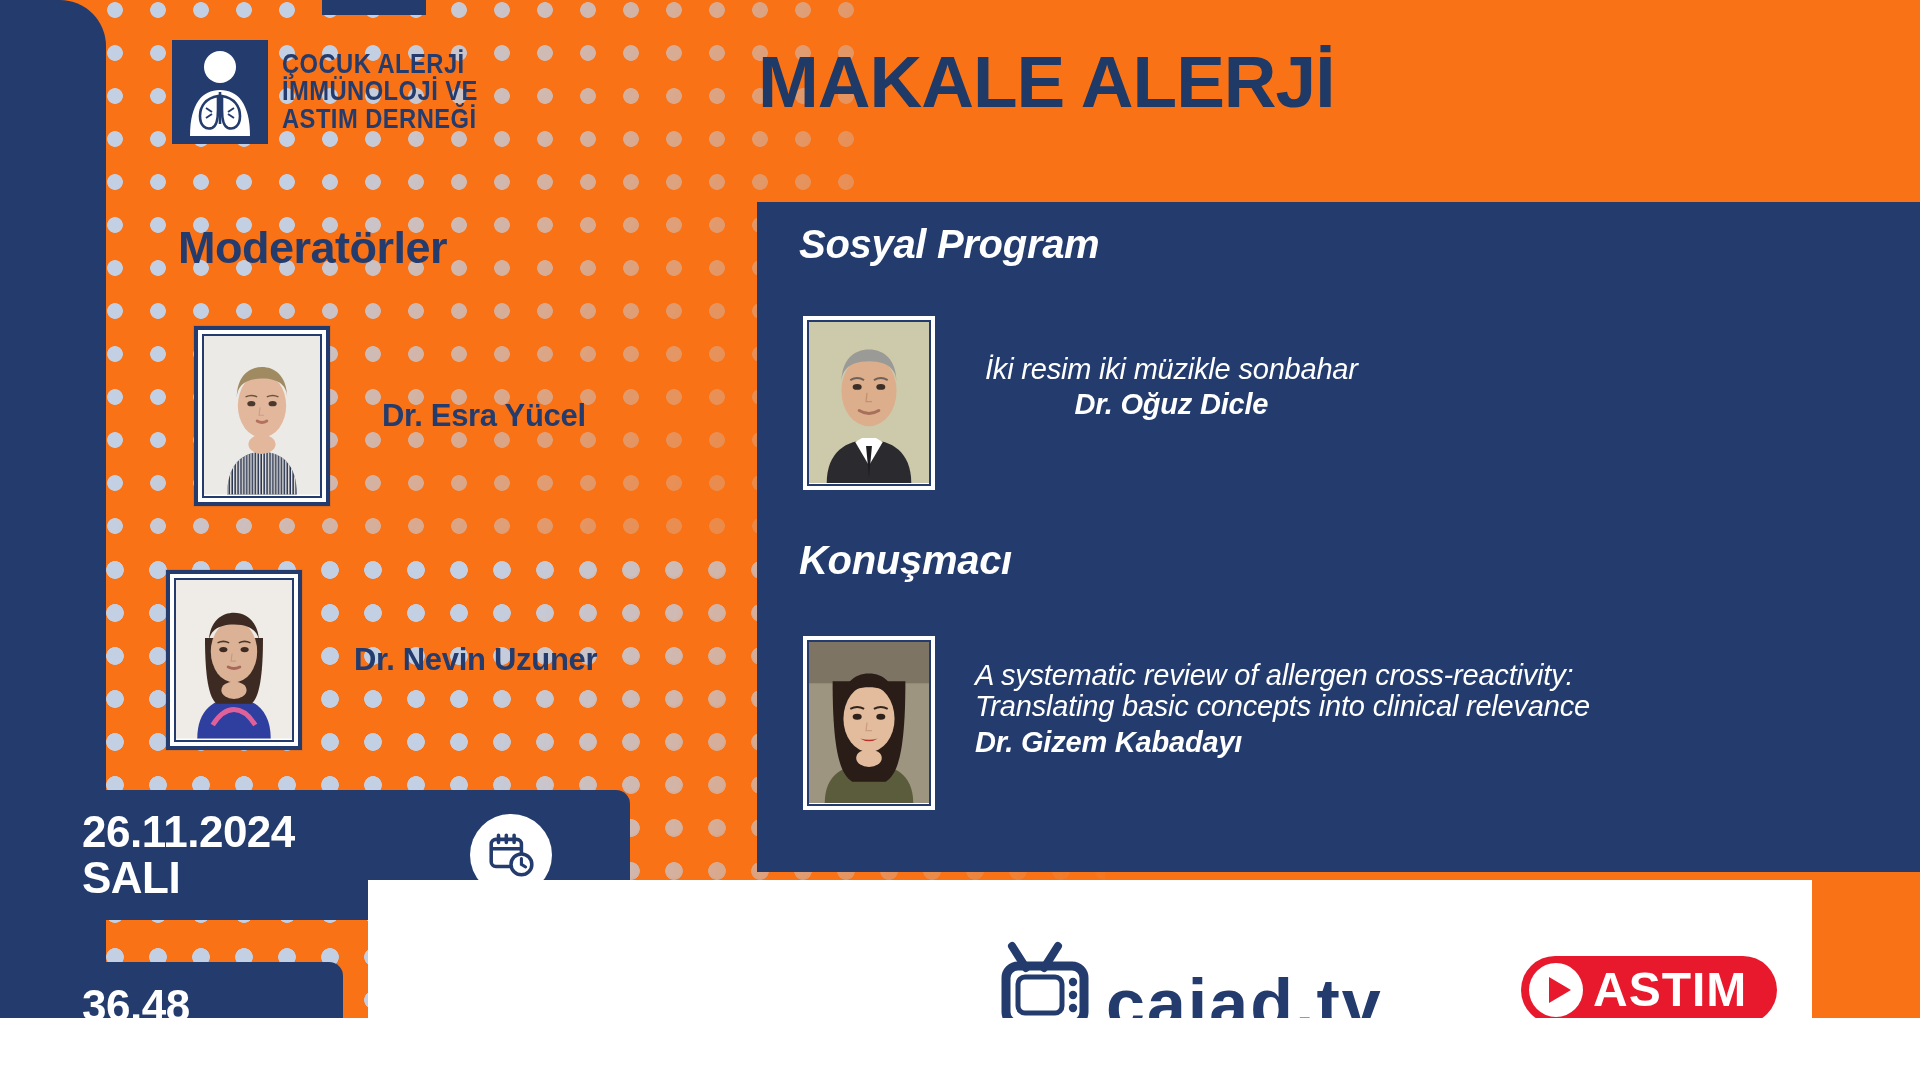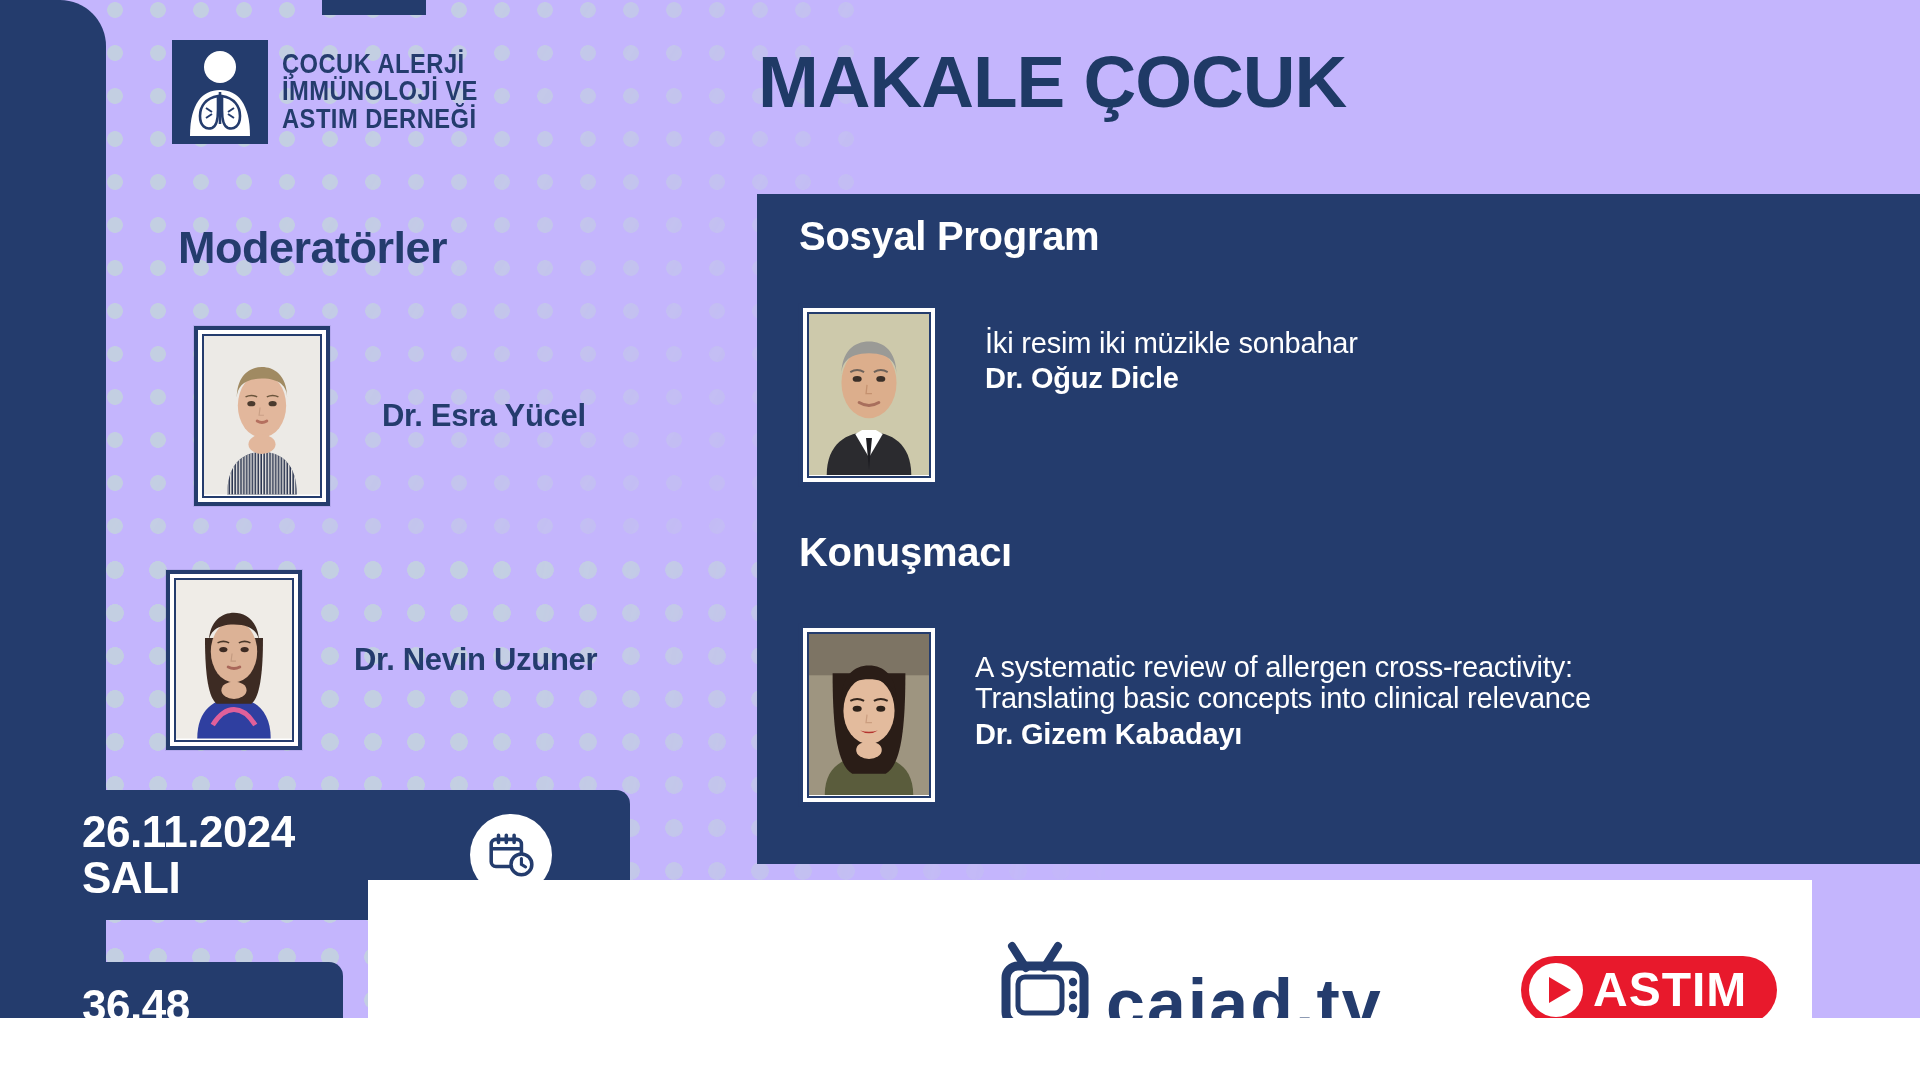--- a/index.html
+++ b/index.html
@@ -2,21 +2,21 @@
 <html><head>
 <meta charset="utf-8">
 <style>
   * { margin:0; padding:0; box-sizing:border-box; }
   html,body { width:1920px; height:1080px; overflow:hidden; }
   body {
     font-family:"Liberation Sans", sans-serif;
     background:#ffffff;
     position:relative;
   }
-  .stage { position:absolute; inset:0; width:1920px; height:1018px; background:#c4b5fd; overflow:hidden; }
+  .stage { position:absolute; inset:0; width:1920px; height:1018px; background:#f97316; overflow:hidden; }
 
   
   .dotfield {
     position:absolute; left:105px; top:0; width:760px; height:1080px;
     background-image:radial-gradient(circle at 10px 10px, #c3cfe2 7.5px, rgba(195,207,226,0) 8.2px);
     background-size:43px 43px;
     -webkit-mask-image:linear-gradient(120deg, rgba(0,0,0,1) 0%, rgba(0,0,0,1) 22%, rgba(0,0,0,0.35) 58%, rgba(0,0,0,0.05) 85%, rgba(0,0,0,0) 100%);
             mask-image:linear-gradient(120deg, rgba(0,0,0,1) 0%, rgba(0,0,0,1) 22%, rgba(0,0,0,0.35) 58%, rgba(0,0,0,0.05) 85%, rgba(0,0,0,0) 100%);
   }
   .dotfield2 {
@@ -95,40 +95,41 @@
     background:#243c6d; border-radius:0 14px 14px 0;
     display:flex; align-items:center;
   }
   .time-text {
     color:#ffffff; font-weight:bold; font-size:44px;
     margin-left:82px; letter-spacing:-.5px;
   }
 
   
   .right-card {
-    position:absolute; left:757px; top:194px; width:1163px; height:670px;
+    position:absolute; left:757px; top:202px; width:1163px; height:670px;
     background:#243c6d;
+    font-style:italic;
   }
   .card-heading {
     position:absolute; color:#ffffff; font-weight:bold; font-size:40px; letter-spacing:-.3px;
   }
   .card-heading.h1 { left:42px; top:20px; }
   .card-heading.h2 { left:42px; top:336px; }
 
   .person-row { position:absolute; display:flex; align-items:flex-start; }
   .person-row.p1 { left:42px; top:110px; }
   .person-row.p2 { left:42px; top:430px; }
   .person-info { margin-left:46px; color:#ffffff; }
   .person-info .talk {
     font-size:29px; line-height:1.08; font-weight:400; white-space:pre-line; letter-spacing:-.2px;
   }
   .person-info .who {
     font-size:29px; font-weight:bold; margin-top:3px; letter-spacing:-.2px;
   }
-  .pr1 .person-info { margin-top:24px; }
+  .pr1 .person-info { margin-top:42px;text-align:center; }
   .pr2 .person-info { margin-top:28px;margin-left:36px; }
 
   
   .bottom-panel {
     position:absolute; left:368px; top:880px; width:1444px; height:200px;
     background:#ffffff;
   }
   .tv-logo { position:absolute; left:1000px; top:938px; display:flex; align-items:center; }
   .tv-word {
     font-size:70px; font-weight:bold; color:#243c6d; letter-spacing:2px;
@@ -178,21 +179,21 @@
         <path d="M34 68 L40 72 M34 78 L40 74 M62 68 L56 72 M62 78 L56 74" stroke="#243c6d" stroke-width="2" fill="none"></path>
       </svg>
     </span>
     <span class="logo-text">
       <span>ÇOCUK ALERJİ</span>
       <span>İMMÜNOLOJİ VE</span>
       <span>ASTIM DERNEĞİ</span>
     </span>
   </div>
 
-  <div class="main-title">MAKALE ÇOCUK</div>
+  <div class="main-title">MAKALE ALERJİ</div>
 
   <div class="moderators-heading">Moderatörler</div>
 
   <div class="mod-row r1">
     <div class="frame mod">
       <div class="frame-inner">
         <svg class="portrait" viewBox="0 0 120 164" preserveAspectRatio="xMidYMid slice" aria-hidden="true">
           <rect width="120" height="164" fill="#eceae6"></rect>
           <path d="M24 164 C24 132 40 120 60 120 C80 120 96 132 96 164 Z" fill="#2b3550"></path>
           <path d="M24 164 C24 132 40 120 60 120 C80 120 96 132 96 164 Z" fill="url(#stripe1)"></path>

